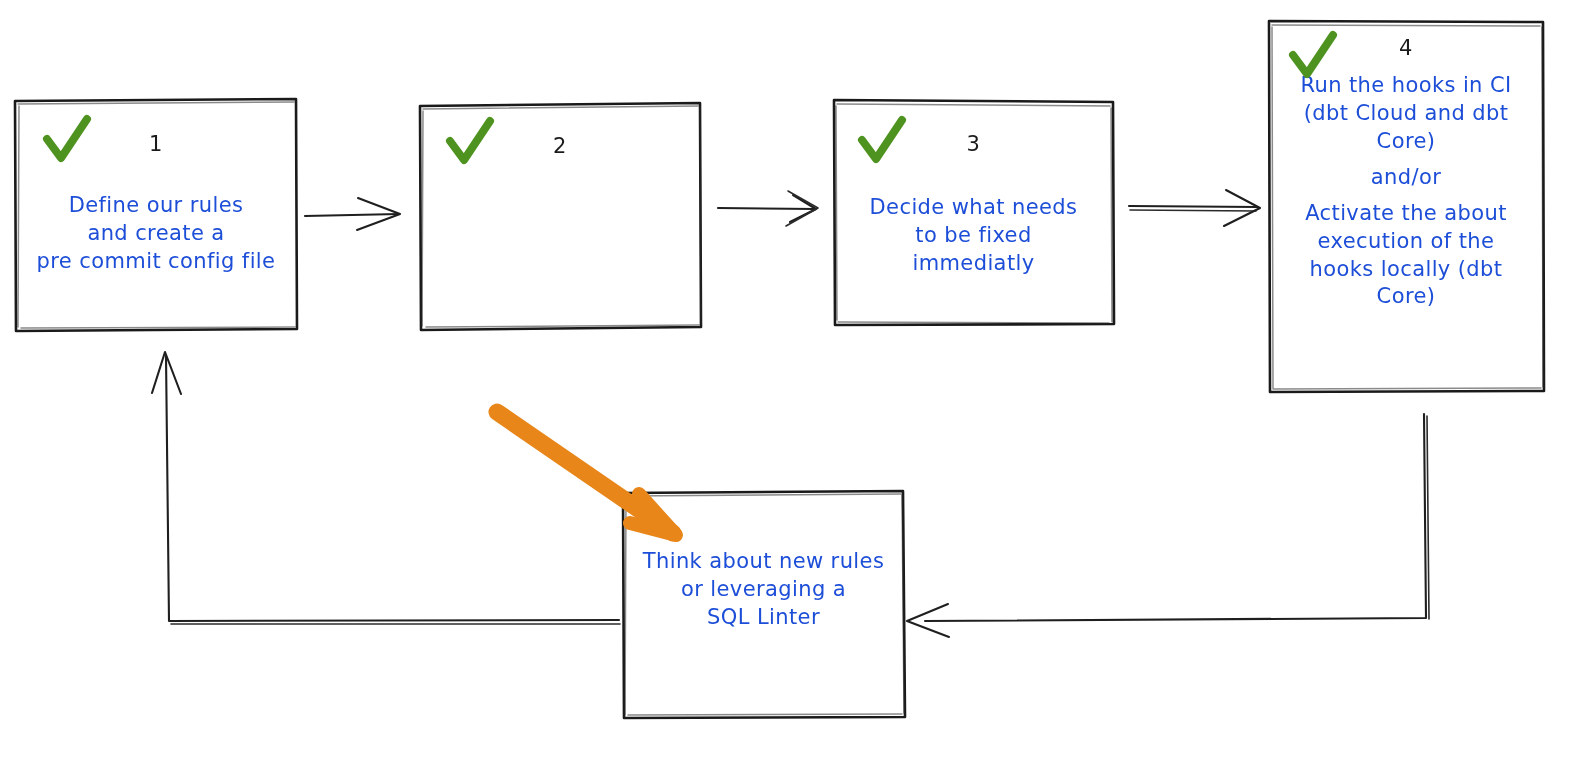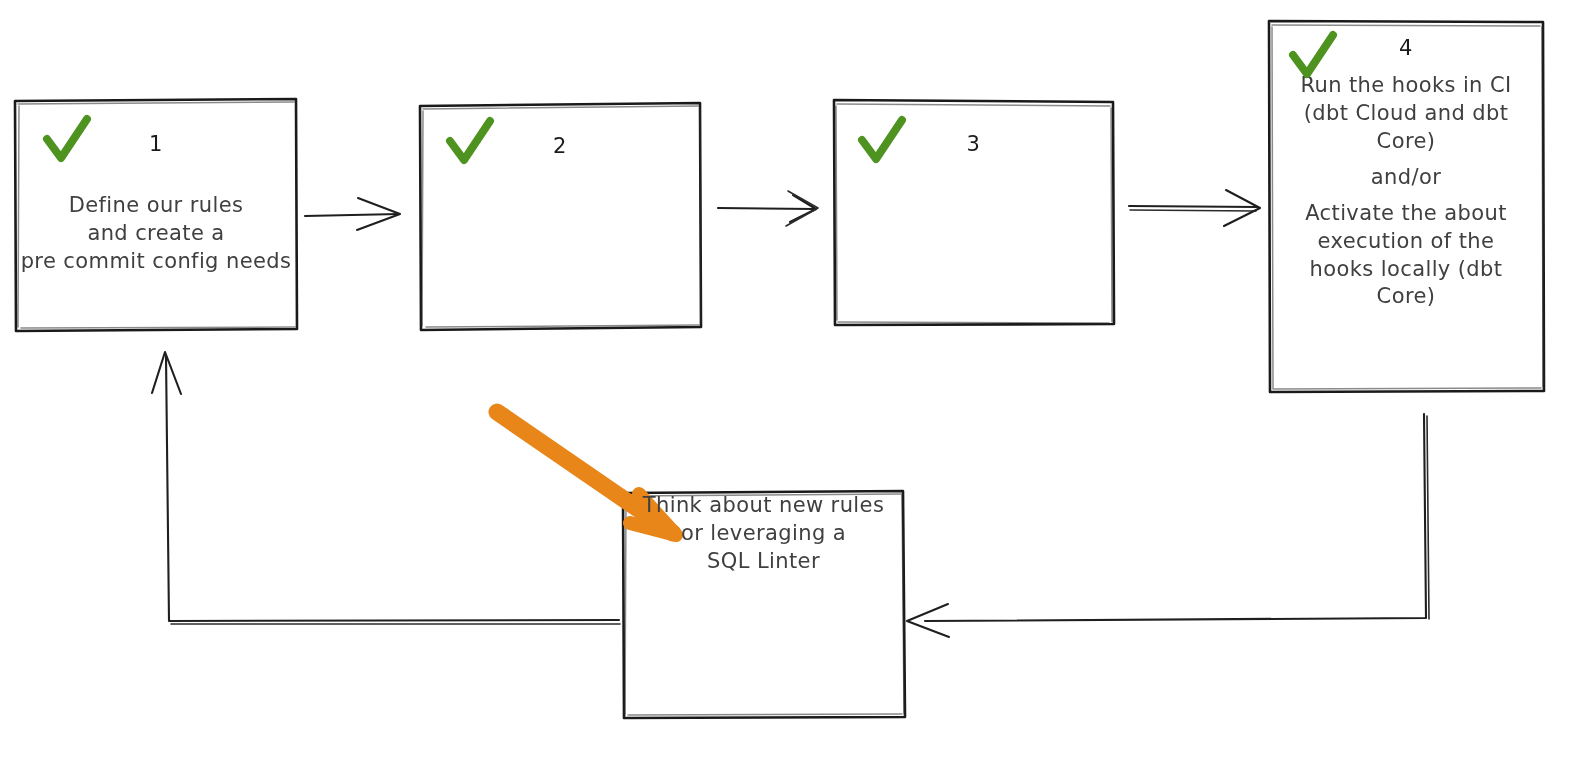--- a/index.html
+++ b/index.html
@@ -40,38 +40,38 @@
     font-family: "DejaVu Sans", sans-serif;
     font-size: 21px;
     color: #1a1a1a;
     letter-spacing: 0.5px;
     text-align: center;
   }
   .node-body {
     font-family: "DejaVu Sans", sans-serif;
     font-size: 21px;
     line-height: 1.33;
-    color: #404040;
+    color: #1d4ed8;
     text-align: center;
     letter-spacing: 0.4px;
     white-space: pre-line;
   }
   .node-body + .node-body {
     margin-top: 8px;
   }
   .check {
     position: absolute;
     z-index: 4;
   }
   
   #node-1 { left: 14px;   top: 100px; width: 284px;  height: 230px; padding-top: 32px; }
   #node-2 { left: 419px;  top: 104px; width: 282px;  height: 224px; padding-top: 30px; }
   #node-3 { left: 833px;  top: 99px;  width: 281px;  height: 226px; padding-top: 33px; }
   #node-4 { left: 1268px; top: 20px;  width: 276px;  height: 372px; padding-top: 16px; }
-  #node-5 { left: 622px;  top: 492px; width: 283px;  height: 226px; }
+  #node-5 { left: 622px;  top: 492px; width: 283px;  height: 226px; padding-top: 56px; }
 
   #node-1 .node-num { margin-bottom: 36px; }
   #node-2 .node-num { margin-bottom: 38px; }
   #node-3 .node-num { margin-bottom: 38px; }
   #node-4 .node-num { margin-bottom: 12px; }
 
   #node-1 .check { left: 28px;  top: 14px; }
   #node-2 .check { left: 26px;  top: 12px; }
   #node-3 .check { left: 24px;  top: 16px; }
   #node-4 .check { left: 20px;  top: 10px; }
@@ -153,35 +153,38 @@
     </g>
   </svg>
 
   <div class="node" id="node-1">
     <svg class="check" width="52" height="52" viewBox="0 0 52 52">
       <path d="M5,25 L19,44 L45,5" fill="none" stroke="#4e9320" stroke-width="8" stroke-linecap="round" stroke-linejoin="round"></path>
     </svg>
     <div class="node-num">1</div>
     <div class="node-body">Define our rules
 and create a
-pre commit config needs</div>
+pre commit config file</div>
   </div>
 
   <div class="node" id="node-2">
     <svg class="check" width="52" height="52" viewBox="0 0 52 52">
       <path d="M5,25 L19,44 L45,5" fill="none" stroke="#4e9320" stroke-width="8" stroke-linecap="round" stroke-linejoin="round"></path>
     </svg>
     <div class="node-num">2</div>
   </div>
 
   <div class="node" id="node-3">
     <svg class="check" width="52" height="52" viewBox="0 0 52 52">
       <path d="M5,25 L19,44 L45,5" fill="none" stroke="#4e9320" stroke-width="8" stroke-linecap="round" stroke-linejoin="round"></path>
     </svg>
     <div class="node-num">3</div>
+    <div class="node-body">Decide what needs
+to be fixed
+immediatly</div>
   </div>
 
   <div class="node" id="node-4">
     <svg class="check" width="52" height="52" viewBox="0 0 52 52">
       <path d="M5,25 L19,44 L45,5" fill="none" stroke="#4e9320" stroke-width="8" stroke-linecap="round" stroke-linejoin="round"></path>
     </svg>
     <div class="node-num">4</div>
     <div class="node-body">Run the hooks in CI
 (dbt Cloud and dbt
 Core)</div>

